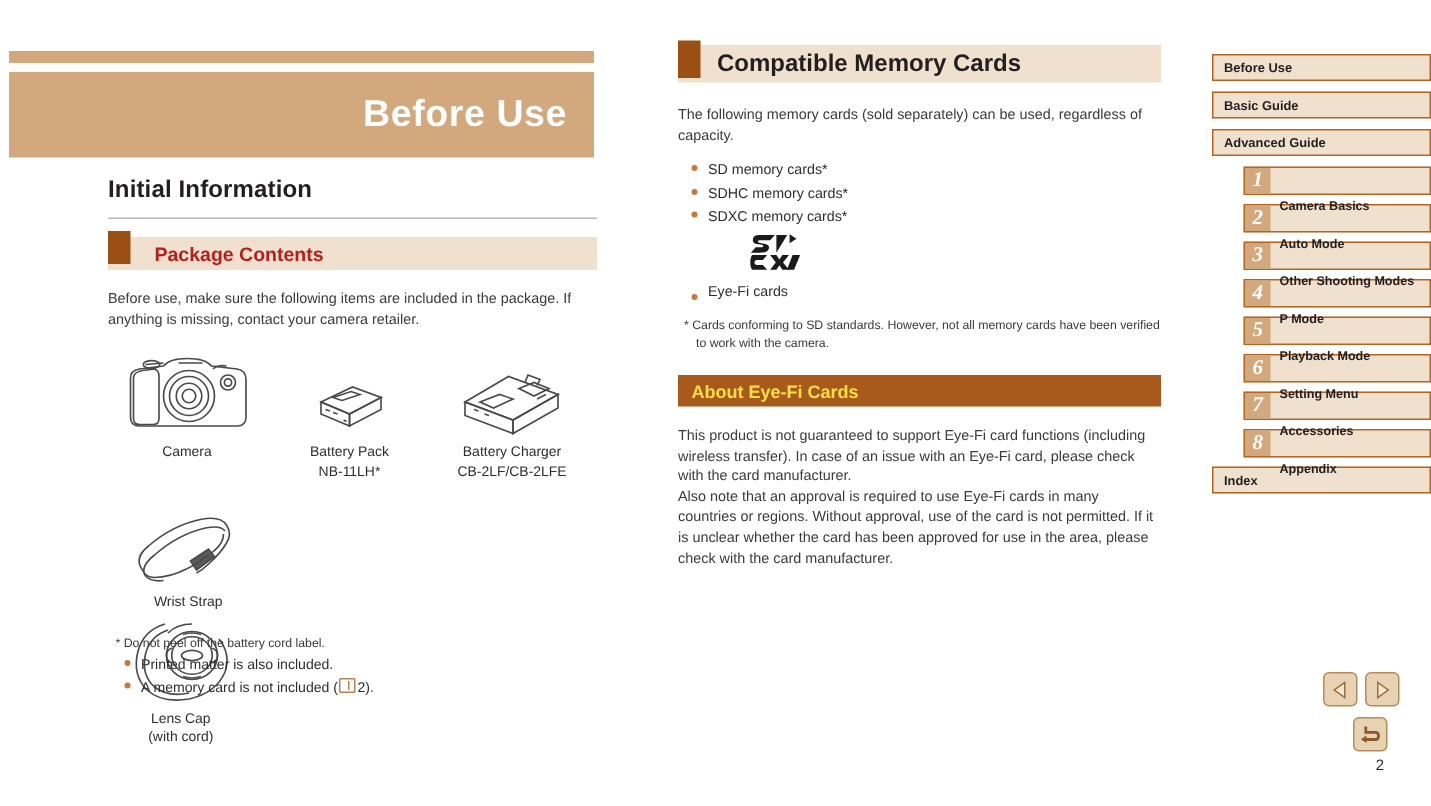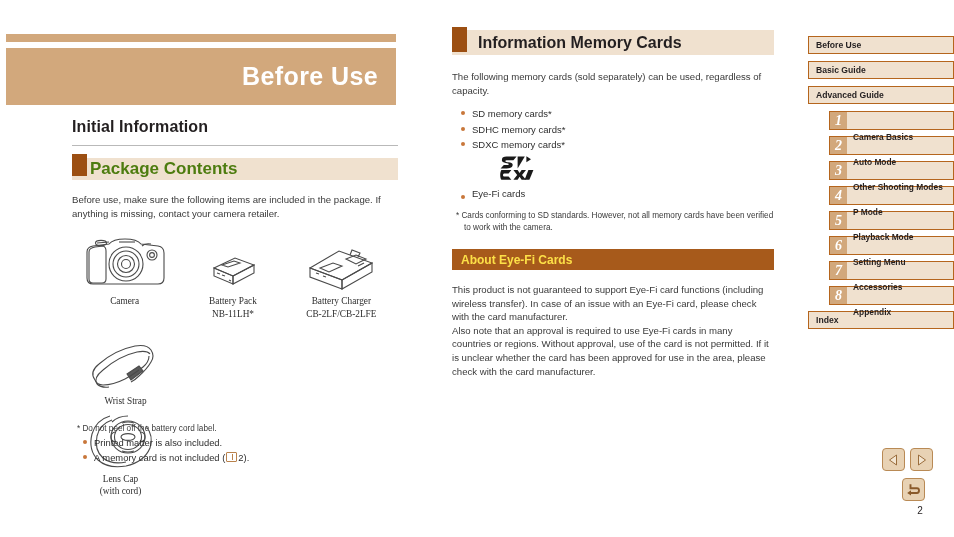--- a/index.html
+++ b/index.html
@@ -68,36 +68,35 @@
     align-items: center;
     margin-bottom: 13px;
   }
   .sec-head .sq {
     position: absolute;
     left: 0; top: -4px;
     width: 15px; height: 22px;
     background: #9c4f12;
   }
   .sec-head .sec-label {
-    font-size: 17px;
-    font-weight: bold;
-    padding-left: 18px;
-    color: #4d7c0f;
+    font-size: 13px;
+    font-weight: bold;
+    padding-left: 31px;
+    color: #b91c1c;
   }
 
   .body-text {
     font-size: 9.6px;
     line-height: 13.5px;
     color: #3a3a3a;
   }
 
   
   #package-figs {
     margin-top: 14px;
-    font-family: Liberation Serif, serif;
   }
   .fig-row {
     display: flex;
     align-items: flex-start;
   }
   .fig {
     text-align: center;
     font-size: 9.3px;
     line-height: 12.6px;
     color: #2e2e2e;
@@ -455,21 +454,21 @@
     <span>
       <span>A memory card is not included (</span><span class="book-ico"></span><span>2</span><span>).</span>
     </span>
   </div>
 </div>
 
 <div id="mid-col">
 
   <div class="mid-sec-head">
     <span class="sq"></span>
-    <span class="sec-label">Information Memory Cards</span>
+    <span class="sec-label">Compatible Memory Cards</span>
   </div>
 
   <div class="mid-text">The following memory cards (sold separately) can be used, regardless of capacity.</div>
 
   <div class="card-bullets">
     <div class="bullet-line">
       <span class="dot"></span>
       <span>SD memory cards*</span>
     </div>
     <div class="bullet-line">

